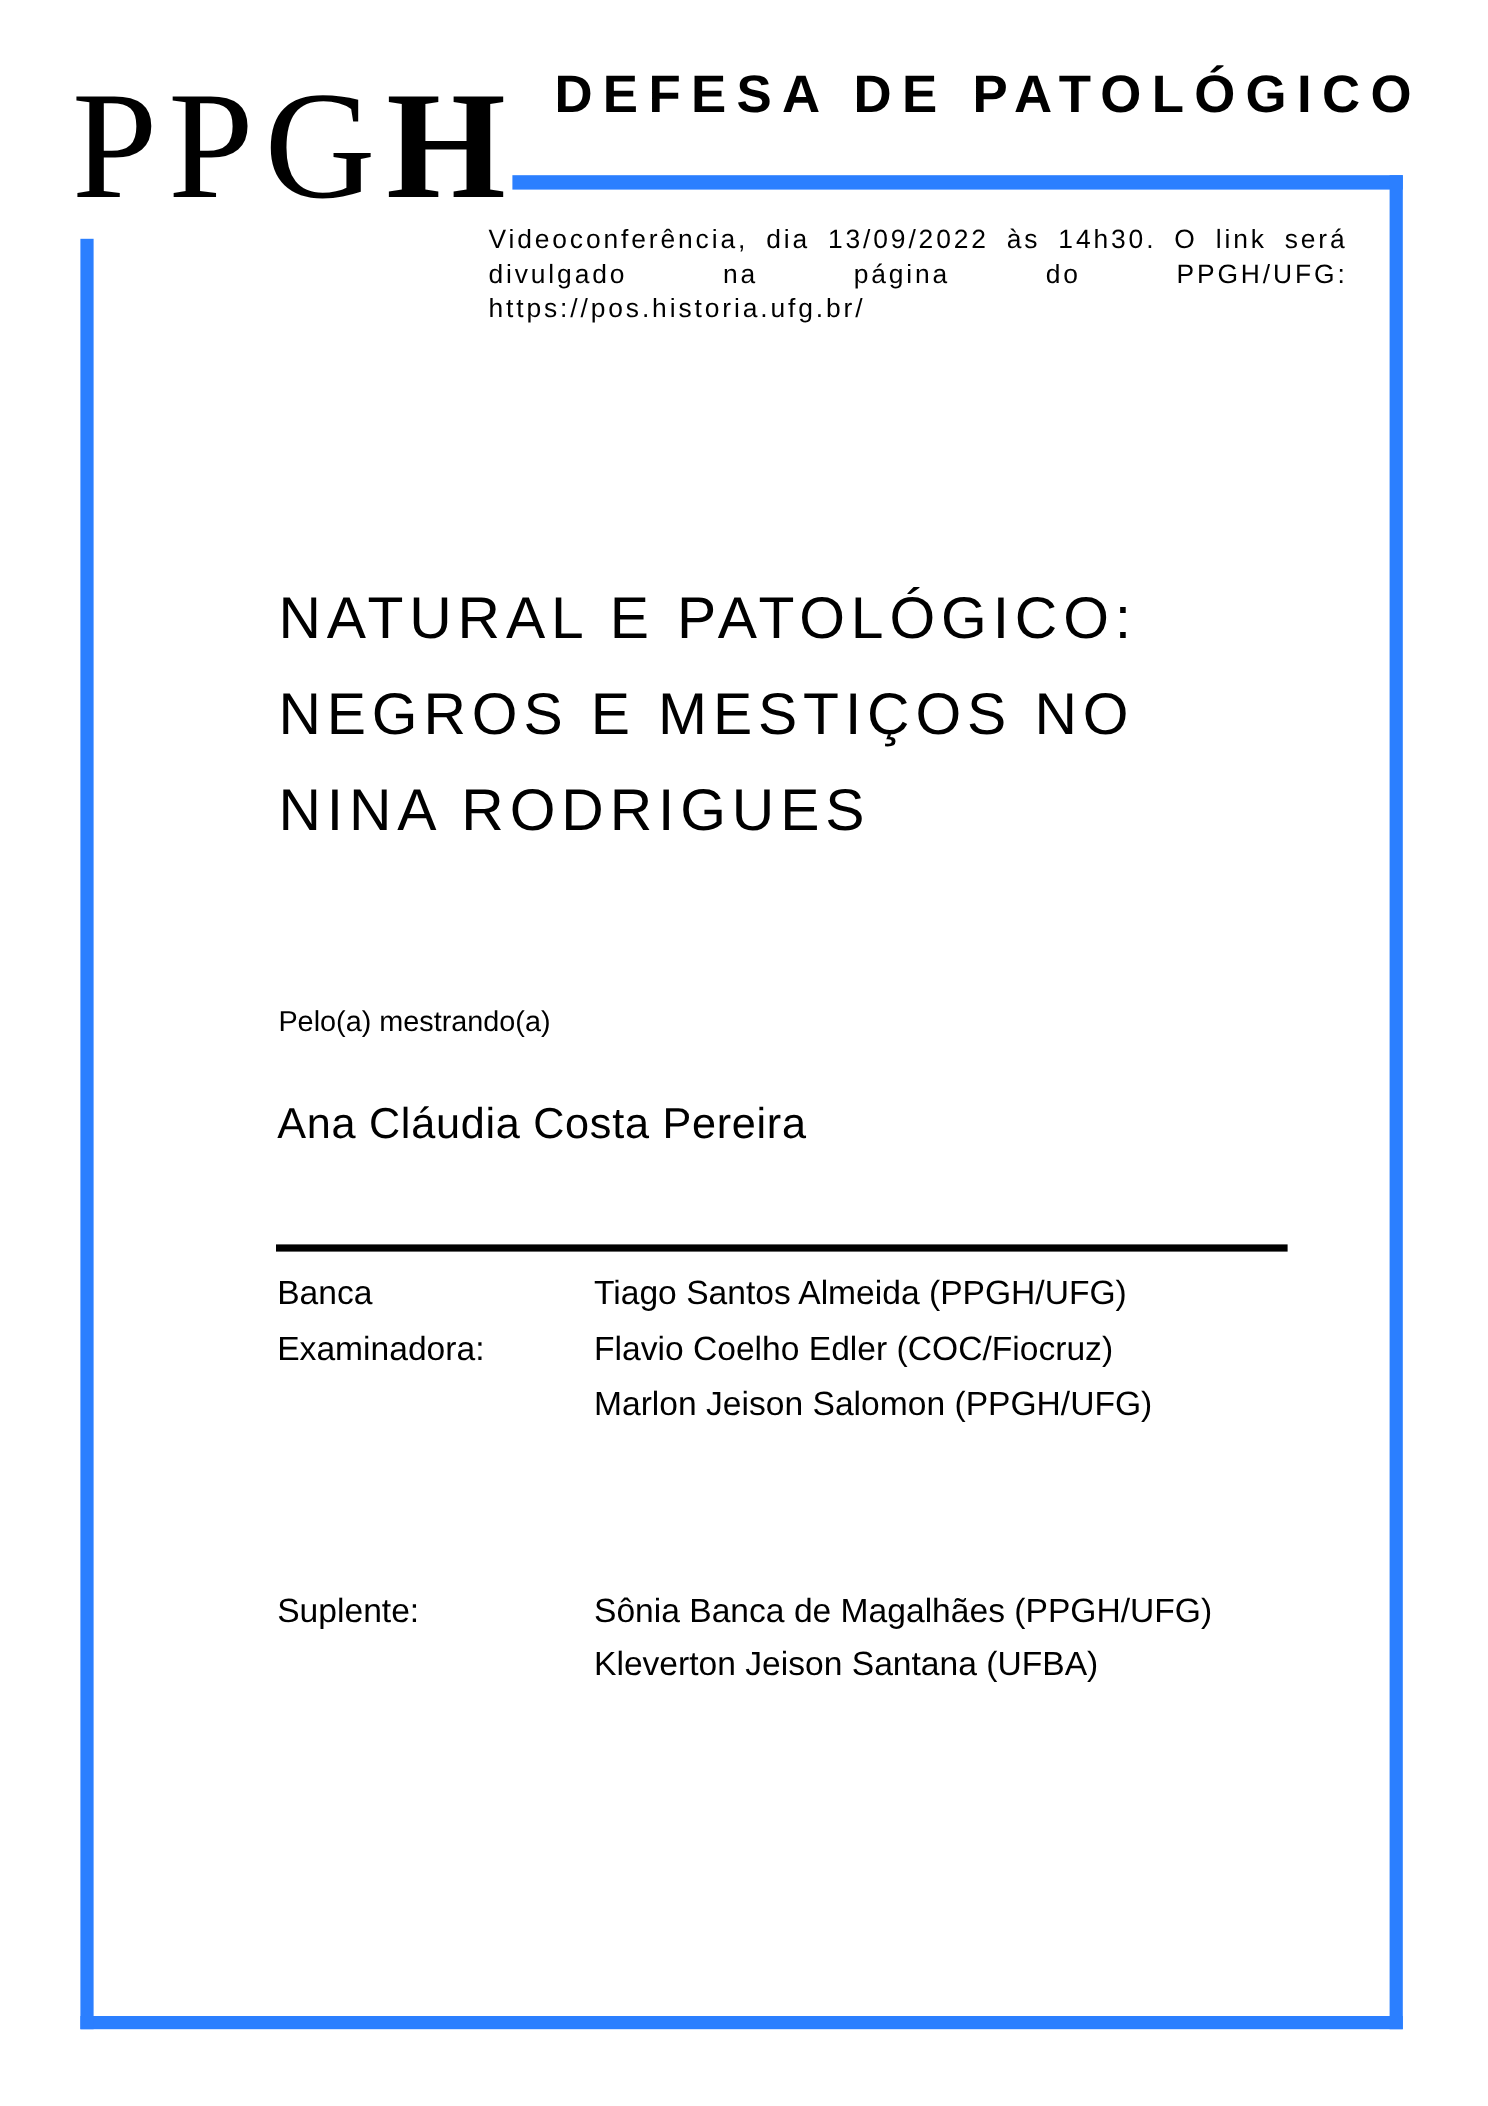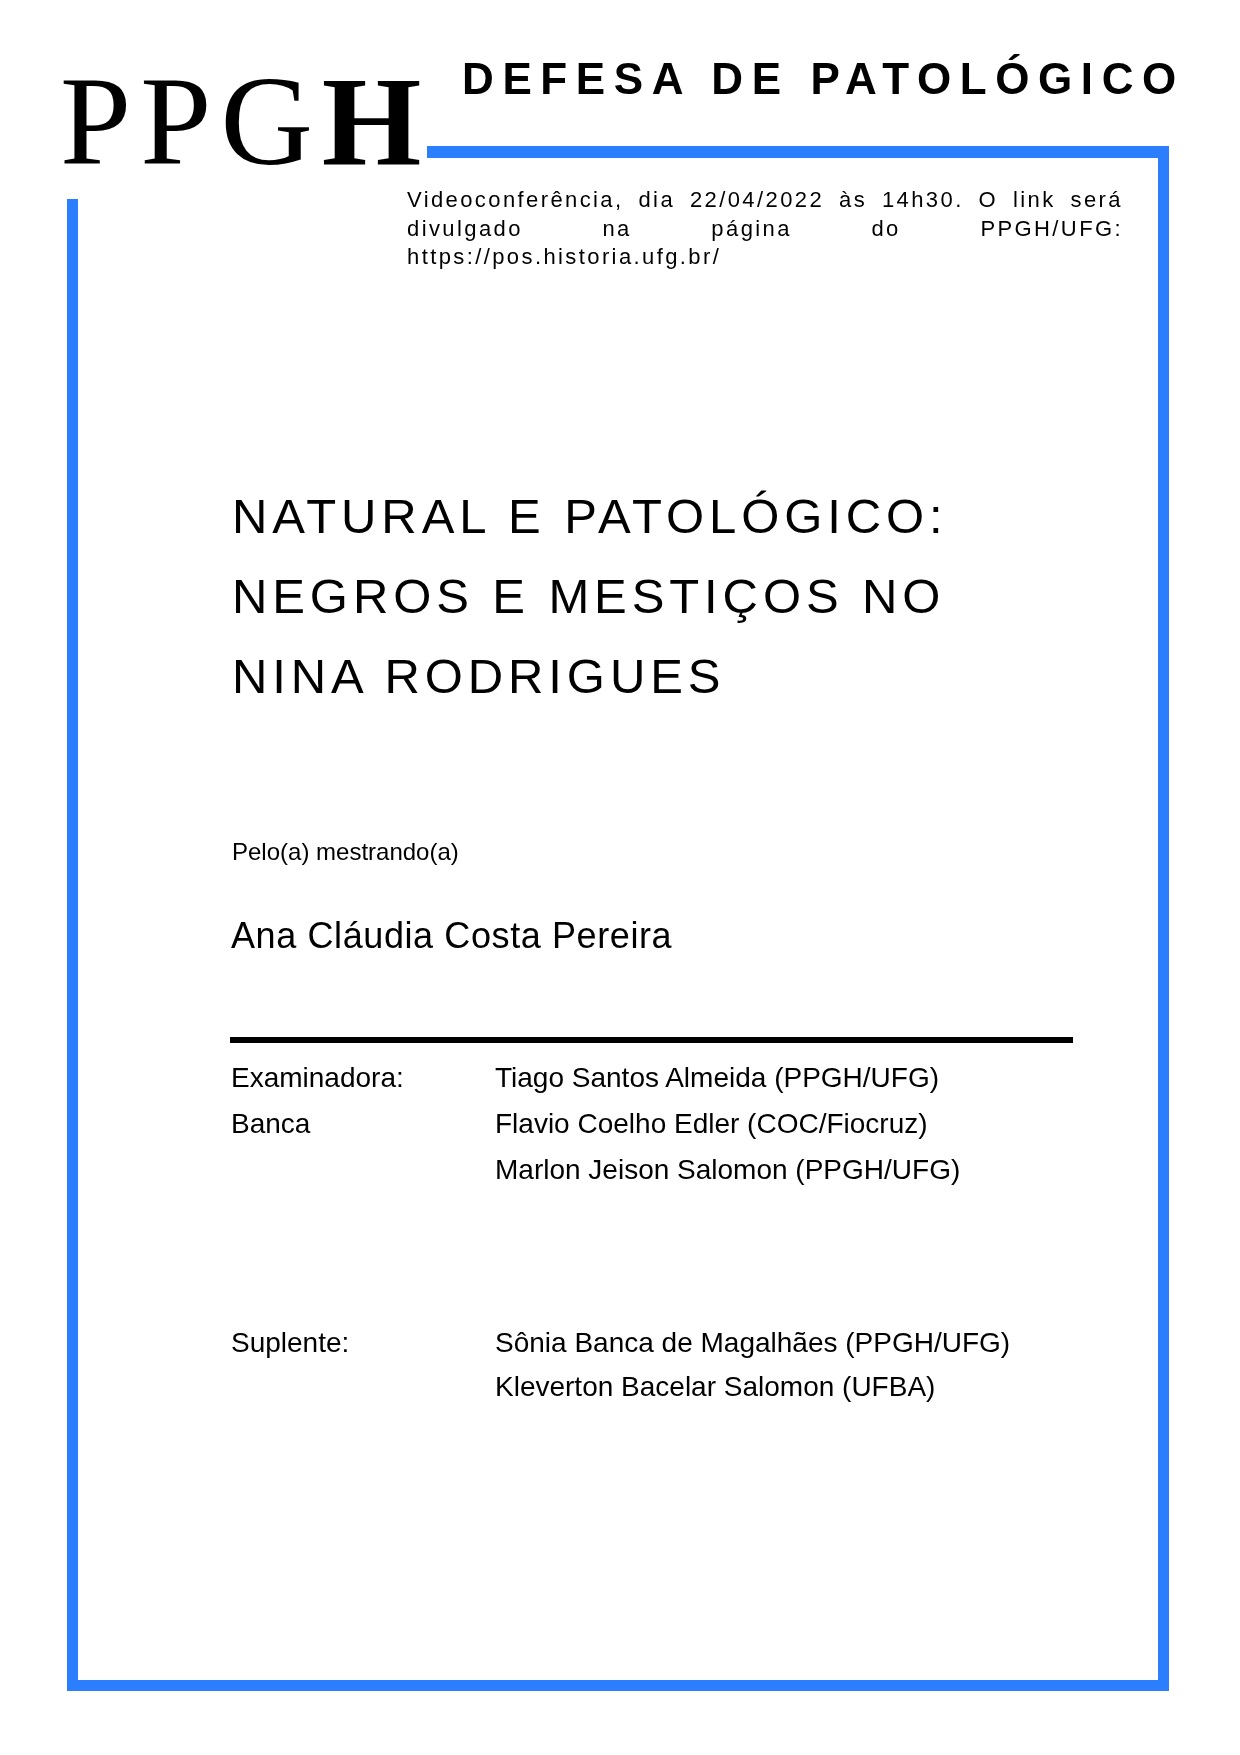--- a/index.html
+++ b/index.html
@@ -133,46 +133,46 @@
   <span>PPG</span><span class="bold">H</span>
 </div>
 
 <div class="abs heading">DEFESA DE PATOLÓGICO</div>
 
 <div class="bar bar-top"></div>
 <div class="bar bar-right"></div>
 <div class="bar bar-bottom"></div>
 <div class="bar bar-left"></div>
 
-<div class="abs info">Videoconferência, dia 22/04/2022 às 14h30. O link será divulgado na página do PPGH/UFG: https://pos.historia.ufg.br/</div>
+<div class="abs info">Videoconferência, dia 13/09/2022 às 14h30. O link será divulgado na página do PPGH/UFG: https://pos.historia.ufg.br/</div>
 
 <div class="abs title">
   <span class="title-line">NATURAL E PATOLÓGICO:</span>
   <span class="title-line">NEGROS E MESTIÇOS NO</span>
   <span class="title-line">NINA RODRIGUES</span>
 </div>
 
 <div class="abs label-small">Pelo(a) mestrando(a)</div>
 <div class="abs student">Ana Cláudia Costa Pereira</div>
 
 <div class="abs divider"></div>
 
 <div class="abs committee">
   <div class="committee-label">
+    <span>Banca</span>
     <span>Examinadora:</span>
-    <span>Banca</span>
   </div>
   <div class="committee-list">
     <span>Tiago Santos Almeida (PPGH/UFG)</span>
     <span>Flavio Coelho Edler (COC/Fiocruz)</span>
     <span>Marlon Jeison Salomon (PPGH/UFG)</span>
   </div>
 </div>
 
 <div class="abs suplente">
   <div class="committee-label">
     <span>Suplente:</span>
   </div>
   <div class="committee-list">
     <span>Sônia Banca de Magalhães (PPGH/UFG)</span>
-    <span>Kleverton Bacelar Salomon (UFBA)</span>
+    <span>Kleverton Jeison Santana (UFBA)</span>
   </div>
 </div>
 
 </body></html>

